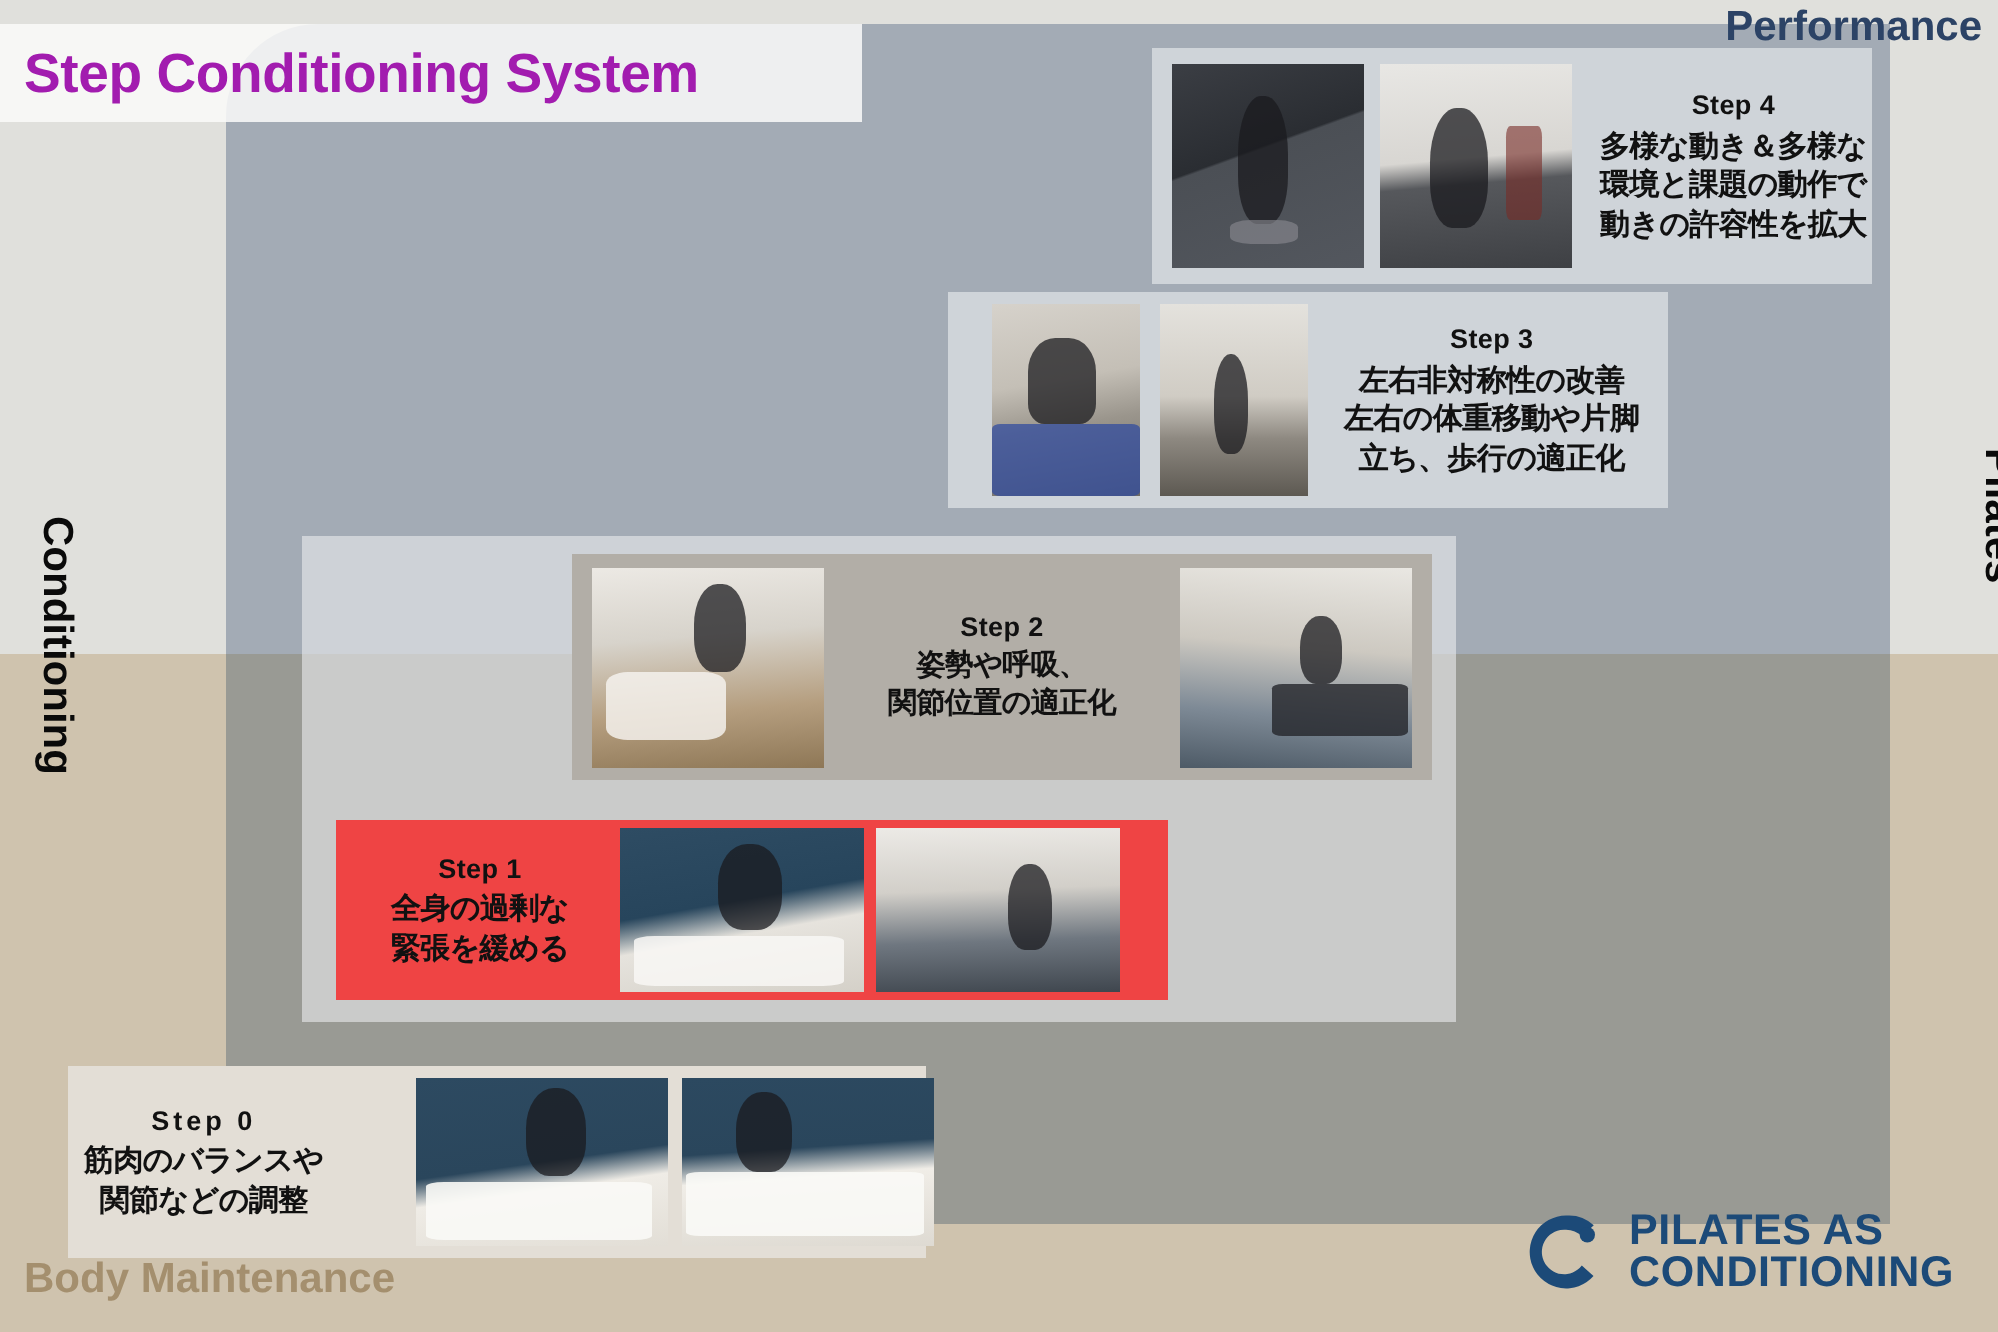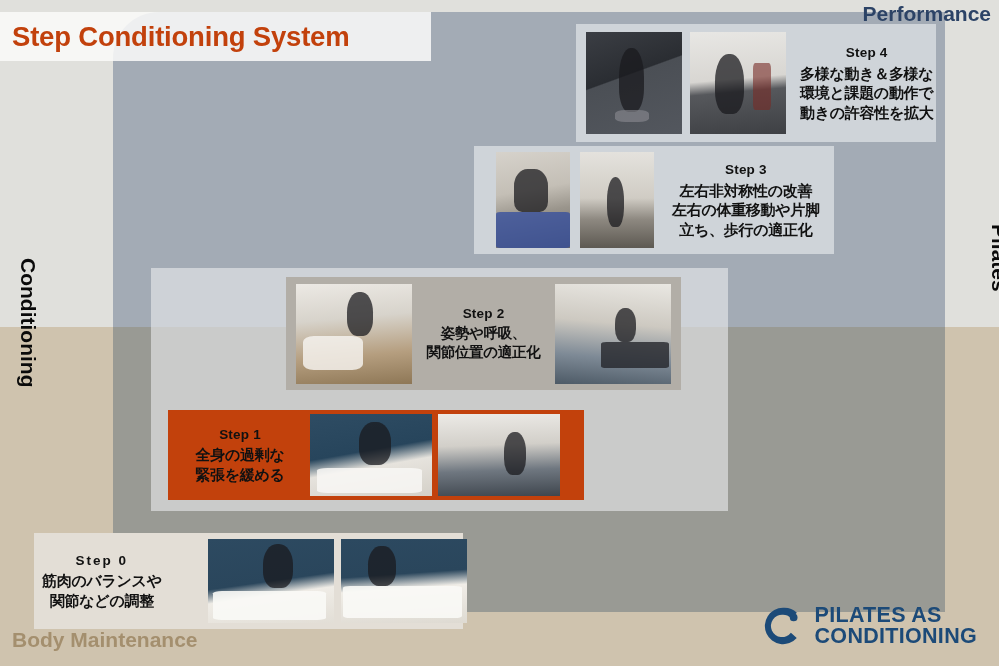--- a/index.html
+++ b/index.html
@@ -31,21 +31,21 @@
     background:#999a94;
   }
 
   
   .title-box {
     position:absolute; left:0; top:12px; width:431px; height:49px;
     background:rgba(250,250,249,.86);
     display:flex; align-items:center;
   }
   .title-text {
-    font-size:27.5px; font-weight:700; color:#c2410c;
+    font-size:27.5px; font-weight:700; color:#a21caf;
     letter-spacing:-0.2px; padding-left:12px; white-space:nowrap;
   }
 
   
   .cap { position:absolute; font-weight:700; white-space:nowrap; }
   .cap-performance {
     right:8px; top:2px; font-size:21px; color:#2c4366;
   }
   .cap-pilates {
     right:-12px; top:224px; font-size:21px; color:#0a0a0a;
@@ -87,28 +87,28 @@
   #card3 .shot + .shot { margin-left:10px; }
   #card3 .txt { margin-left:18px; }
 
   
   .tier-container {
     position:absolute; left:151px; top:268px; width:577px; height:243px;
     background:rgba(232,234,236,.62);
   }
 
   
-  #card2 { left:286px; top:277px; width:395px; height:113px; background:#b2aea7;
+  #card2 { left:286px; top:277px; width:430px; height:113px; background:#b2aea7;
            padding:6px 10px; }
   #card2 .shot { width:116px; height:100px; }
   #card2 .txt { flex:1; margin:0 4px; }
   #card2 .jp { font-size:14.5px; }
 
   
-  #card1 { left:168px; top:410px; width:416px; height:90px; background:#c2410c;
+  #card1 { left:168px; top:410px; width:416px; height:90px; background:#ef4444;
            padding:4px 8px; }
   #card1 .txt { width:128px; margin-right:6px; }
   #card1 .shot { width:122px; height:82px; }
   #card1 .shot + .shot { margin-left:6px; }
 
   
   #card0 { left:34px; top:533px; width:429px; height:96px; background:#e3ded6;
            padding:5px 8px;gap:40px; }
   #card0 .txt { width:150px; margin-right:6px; }
   #card0 .shot { width:126px; height:84px; }

